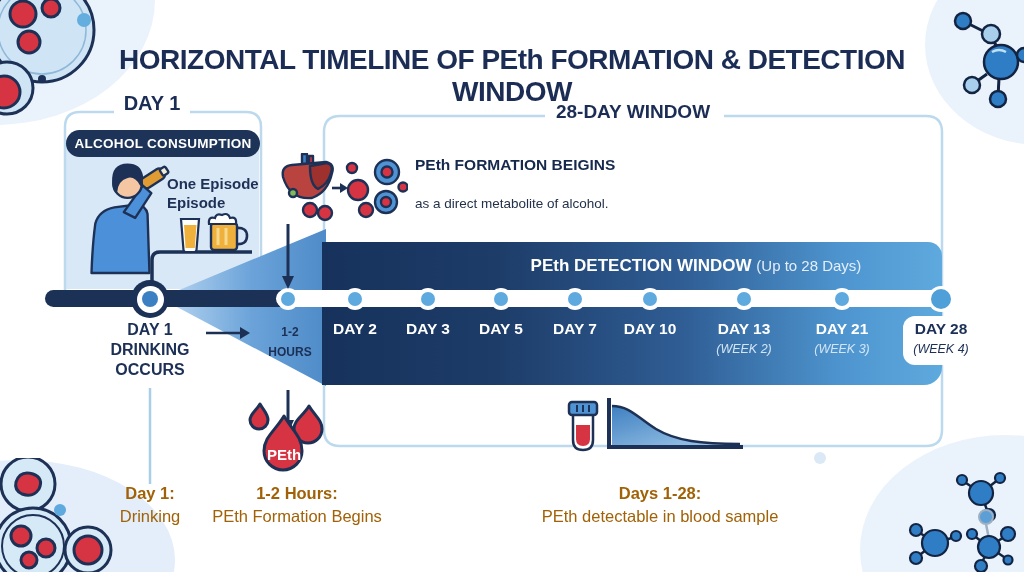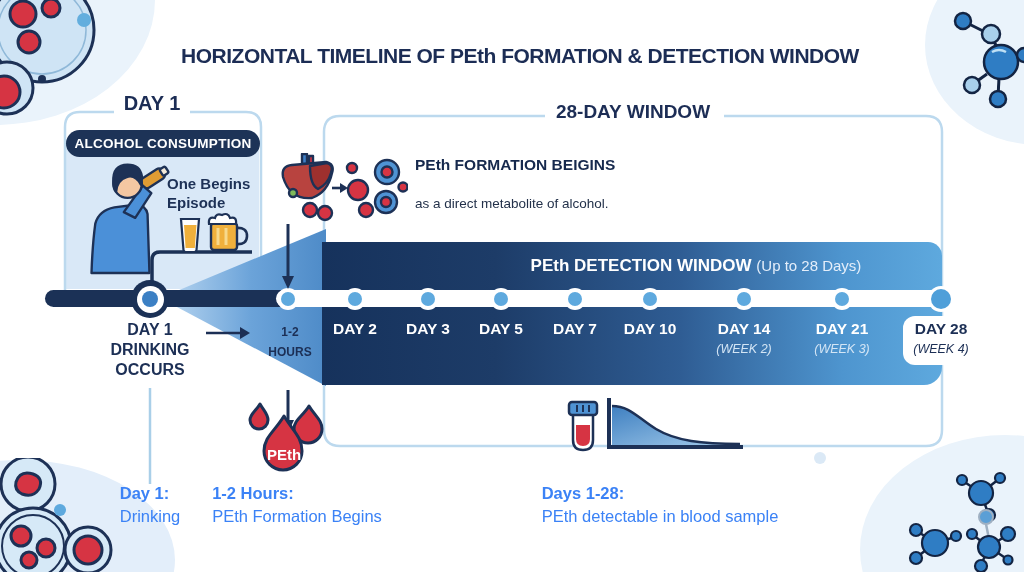--- a/index.html
+++ b/index.html
@@ -1,20 +1,20 @@
 <!DOCTYPE html>
 <html><head>
 <meta charset="utf-8">
 <style>
   html,body{margin:0;padding:0;background:#fff;}
   .stage{position:relative;width:1024px;height:572px;background:#ffffff;overflow:hidden;
          font-family:"Liberation Sans",sans-serif;}
   .abs{position:absolute;}
   svg{display:block;}
-  .title{left:70px;top:44px;width:900px;text-align:center;font-size:21px;font-weight:800;
+  .title{left:62px;top:44px;width:900px;text-align:center;font-size:28px;font-weight:800;
          color:#1c2d55;letter-spacing:-0.5px;}
   .sec-head{font-size:20px;font-weight:800;color:#1c2d55;transform:translateX(-50%);white-space:nowrap;}
   .badge{left:66px;top:130px;width:194px;height:27px;background:#1d3357;border-radius:14px;
          color:#ffffff;font-size:13.5px;font-weight:700;letter-spacing:.3px;display:flex;
          align-items:center;justify-content:center;}
   .episode{left:167px;top:174px;font-size:15px;font-weight:700;color:#1d3156;line-height:19px;}
   .form-head{left:415px;top:156px;font-size:15.5px;font-weight:800;color:#16294d;}
   .form-body{left:415px;top:177px;font-size:13.5px;color:#23314a;line-height:18px;}
   .block{left:322px;top:242px;width:620px;height:143px;border-radius:0 14px 18px 0;
          background:linear-gradient(90deg,#16325c 0%,#1d3c68 28%,#2f5d94 58%,#4e95cf 84%,#5ea9de 100%);}
@@ -33,21 +33,21 @@
   .dot.day1 i{width:16px;height:16px;background:#3c80c4;}
   .pt-label{top:320px;transform:translateX(-50%);text-align:center;color:#ffffff;font-size:15.5px;
             font-weight:700;line-height:18px;white-space:nowrap;}
   .pt-label .week{display:block;font-size:12.5px;font-weight:400;color:#d3e5f5;margin-top:2px;font-style:italic;}
   .pt-label.outside{color:#1c2f55;}
   .pt-label.outside .week{color:#1c2f55;}
   .start-label{left:150px;top:320px;transform:translateX(-50%);text-align:center;color:#1c2f55;
                font-size:16px;font-weight:800;line-height:20px;white-space:nowrap;}
   .hours-label{left:290px;top:322px;transform:translateX(-50%);text-align:center;color:#1c2f55;
                font-size:12px;font-weight:800;line-height:20px;white-space:nowrap;}
-  .caption{transform:translateX(-50%);color:#3b82f6;font-size:16.5px;line-height:23px;white-space:nowrap;}
+  .caption{transform:translateX(-50%);text-align:center;color:#a16207;font-size:16.5px;line-height:23px;white-space:nowrap;}
   .caption .cap-title{font-weight:800;}
 </style>
 </head>
 <body>
 
 <div class="stage">
 
   <svg class="abs" style="left:0;top:0" width="1024" height="572" viewBox="0 0 1024 572">
     <ellipse cx="-5" cy="0" rx="160" ry="125" fill="#eaf3fb"></ellipse>
     <ellipse cx="1040" cy="45" rx="115" ry="100" fill="#eaf3fb"></ellipse>
@@ -291,21 +291,21 @@
     <path d="M10 10 C28 10 36 22 54 33 C74 45 100 48 138 48 L138 50 L10 50 Z" fill="url(#curveGrad)"></path>
     <path d="M10 10 C28 10 36 22 54 33 C74 45 100 48 138 48" fill="none" stroke="#1d3156" stroke-width="2.5"></path>
     <path d="M7 2 V51 H141" fill="none" stroke="#1d3156" stroke-width="4"></path>
   </svg>
 
   <div class="abs title">HORIZONTAL TIMELINE OF PEth FORMATION &amp; DETECTION WINDOW</div>
   <div class="abs sec-head" style="left:152px;top:92px">DAY 1</div>
   <div class="abs sec-head" style="left:633px;top:101px;font-size:19px">28-DAY WINDOW</div>
   <div class="abs badge">ALCOHOL CONSUMPTION</div>
   <div class="abs episode">
-    <span>One Begins</span><br>
+    <span>One Episode</span><br>
     <span>Episode</span>
   </div>
   <div class="abs form-head">PEth FORMATION BEIGINS</div>
   <div class="abs form-body">
     <br>
     <span>as a direct metabolite of alcohol.</span>
   </div>
 
   <div class="abs start-label">
     <span>DAY 1</span><br>
@@ -315,21 +315,21 @@
   <div class="abs hours-label">
     <span>1-2</span><br>
     <span>HOURS</span>
   </div>
 
   <div class="abs pt-label" style="left:355px"><span>DAY 2</span><span class="week"></span></div>
   <div class="abs pt-label" style="left:428px"><span>DAY 3</span><span class="week"></span></div>
   <div class="abs pt-label" style="left:501px"><span>DAY 5</span><span class="week"></span></div>
   <div class="abs pt-label" style="left:575px"><span>DAY 7</span><span class="week"></span></div>
   <div class="abs pt-label" style="left:650px"><span>DAY 10</span><span class="week"></span></div>
-  <div class="abs pt-label" style="left:744px"><span>DAY 14</span><span class="week">(WEEK 2)</span></div>
+  <div class="abs pt-label" style="left:744px"><span>DAY 13</span><span class="week">(WEEK 2)</span></div>
   <div class="abs pt-label" style="left:842px"><span>DAY 21</span><span class="week">(WEEK 3)</span></div>
   <div class="abs pt-label outside" style="left:941px"><span>DAY 28</span><span class="week">(WEEK 4)</span></div>
 
   <div class="abs caption" style="left:150px;top:482px">
     <span class="cap-title">Day 1:</span><br>
     <span>Drinking</span>
   </div>
   <div class="abs caption" style="left:297px;top:482px">
     <span class="cap-title">1-2 Hours:</span><br>
     <span>PEth Formation Begins</span>

